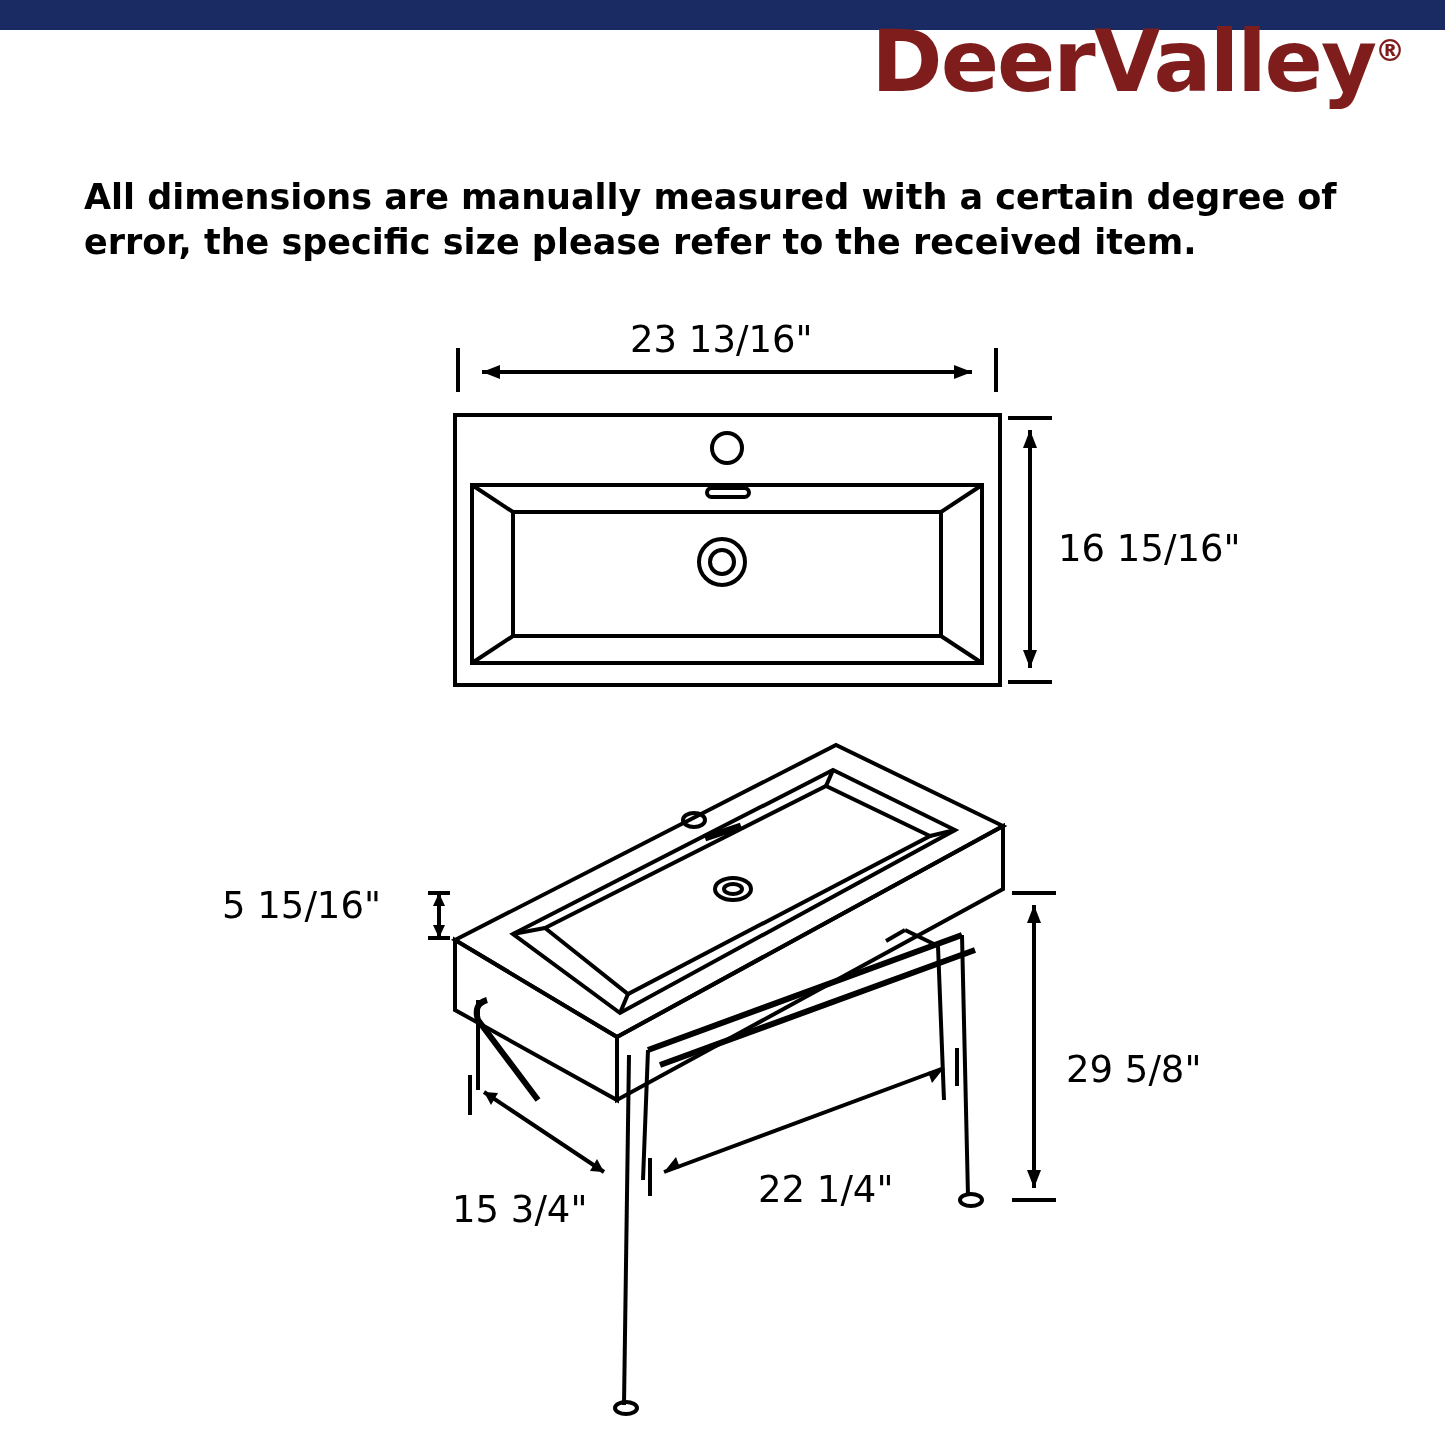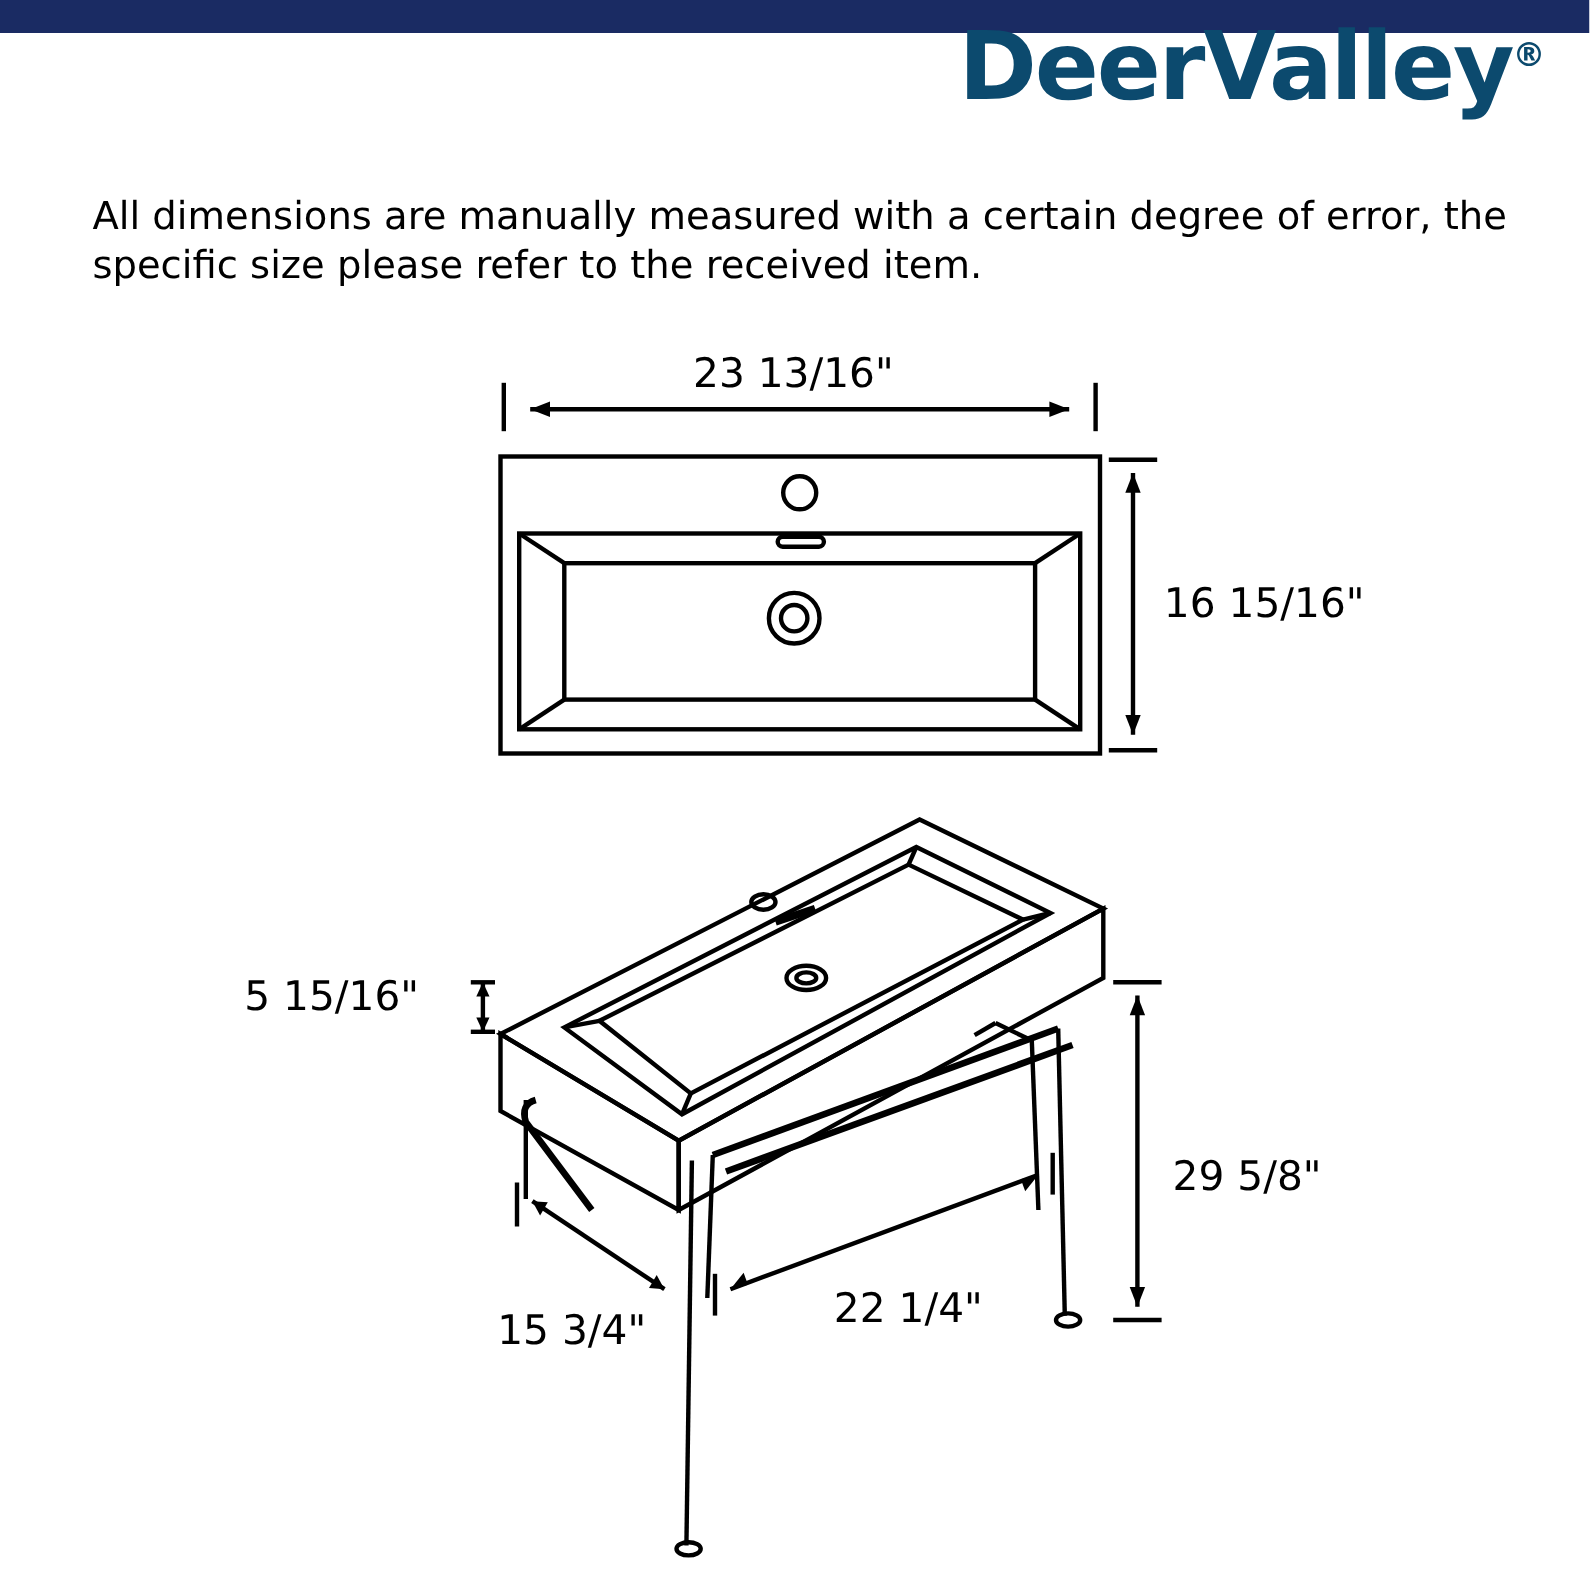--- a/index.html
+++ b/index.html
@@ -28,39 +28,39 @@
     background: #ffffff;
   }
   
   .brand {
     position: absolute;
     right: 40px; top: 18px;
     font-family: "DejaVu Sans", "Liberation Sans", sans-serif;
     font-size: 86px;
     font-weight: bold;
     letter-spacing: -2px;
-    color: #0c4a6e;
+    color: #7f1d1d;
     line-height: 1;
     white-space: nowrap;
   }
   .brand .reg {
     font-size: 30px;
     vertical-align: super;
     font-weight: bold;
     letter-spacing: 0;
   }
   
   .disclaimer {
     position: absolute;
     left: 84px; top: 175px;
     width: 1330px;
     font-size: 35px;
     line-height: 1.28;
     color: #000000;
-    font-weight: 400;
+    font-weight: 700;
   }
   
   .canvas {
     position: absolute;
     left: 0; top: 0;
     width: 1445px; height: 1445px;
   }
   .canvas svg { display: block; }
   
   .dim {

